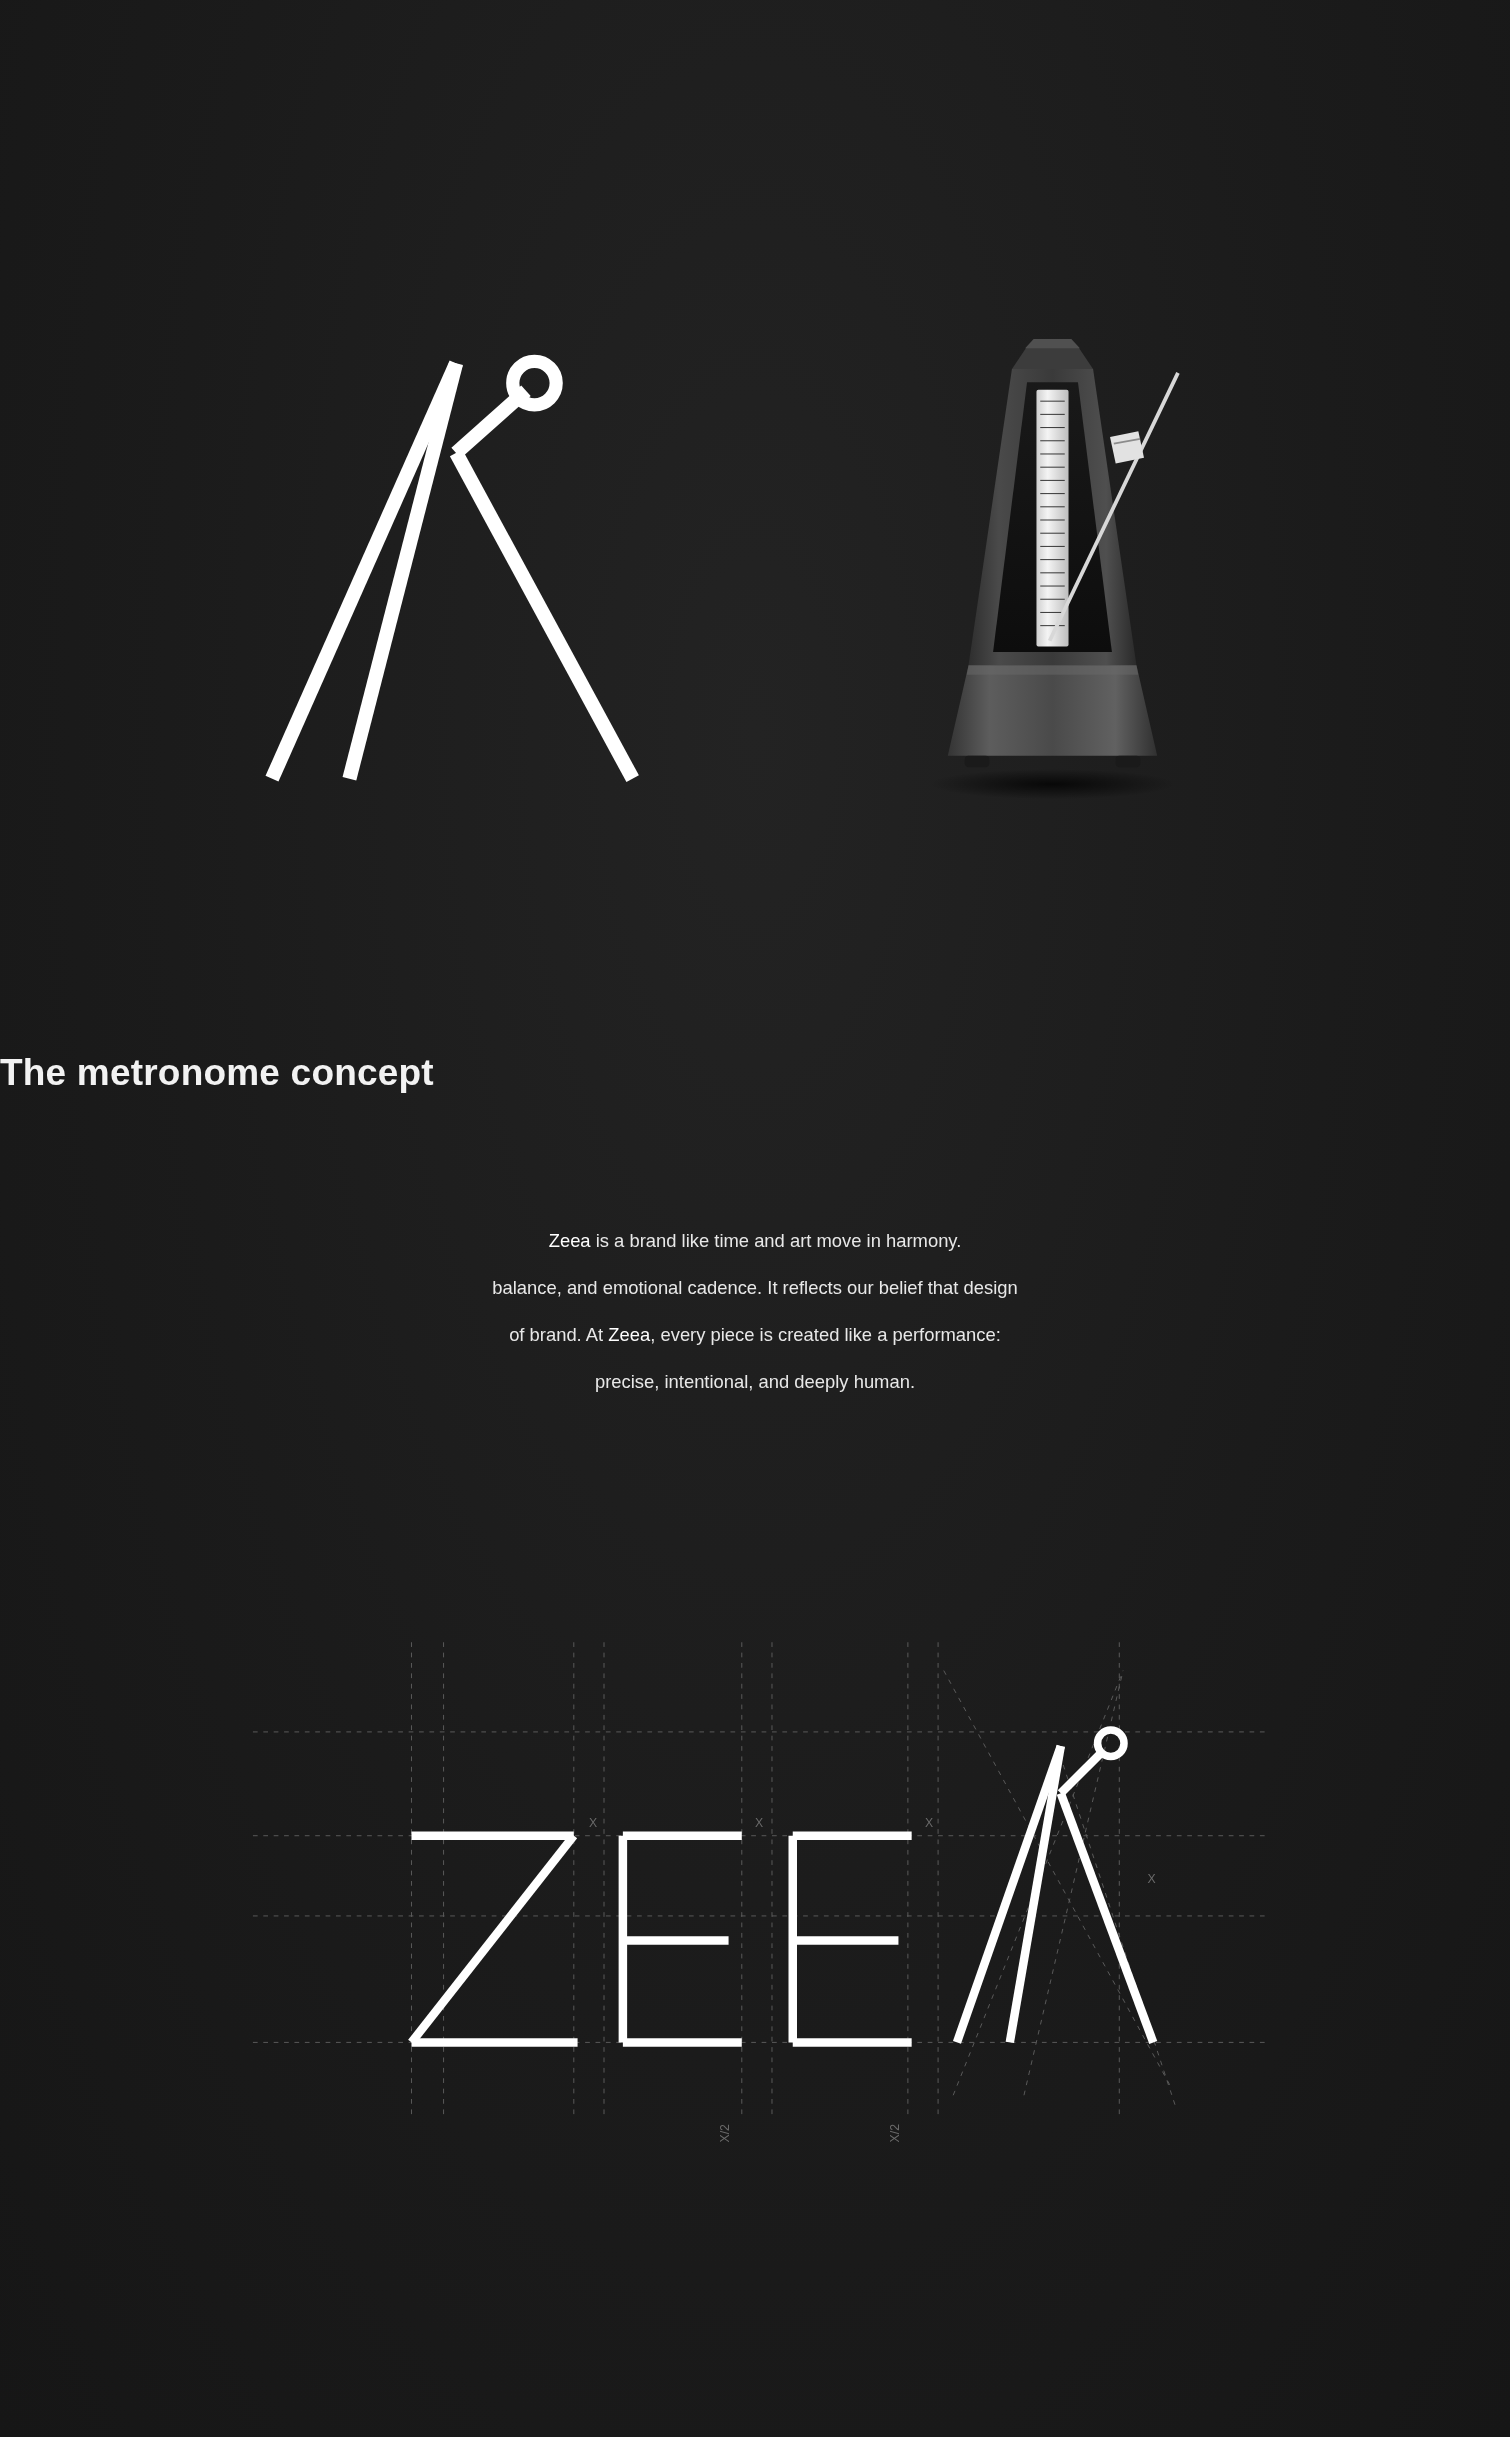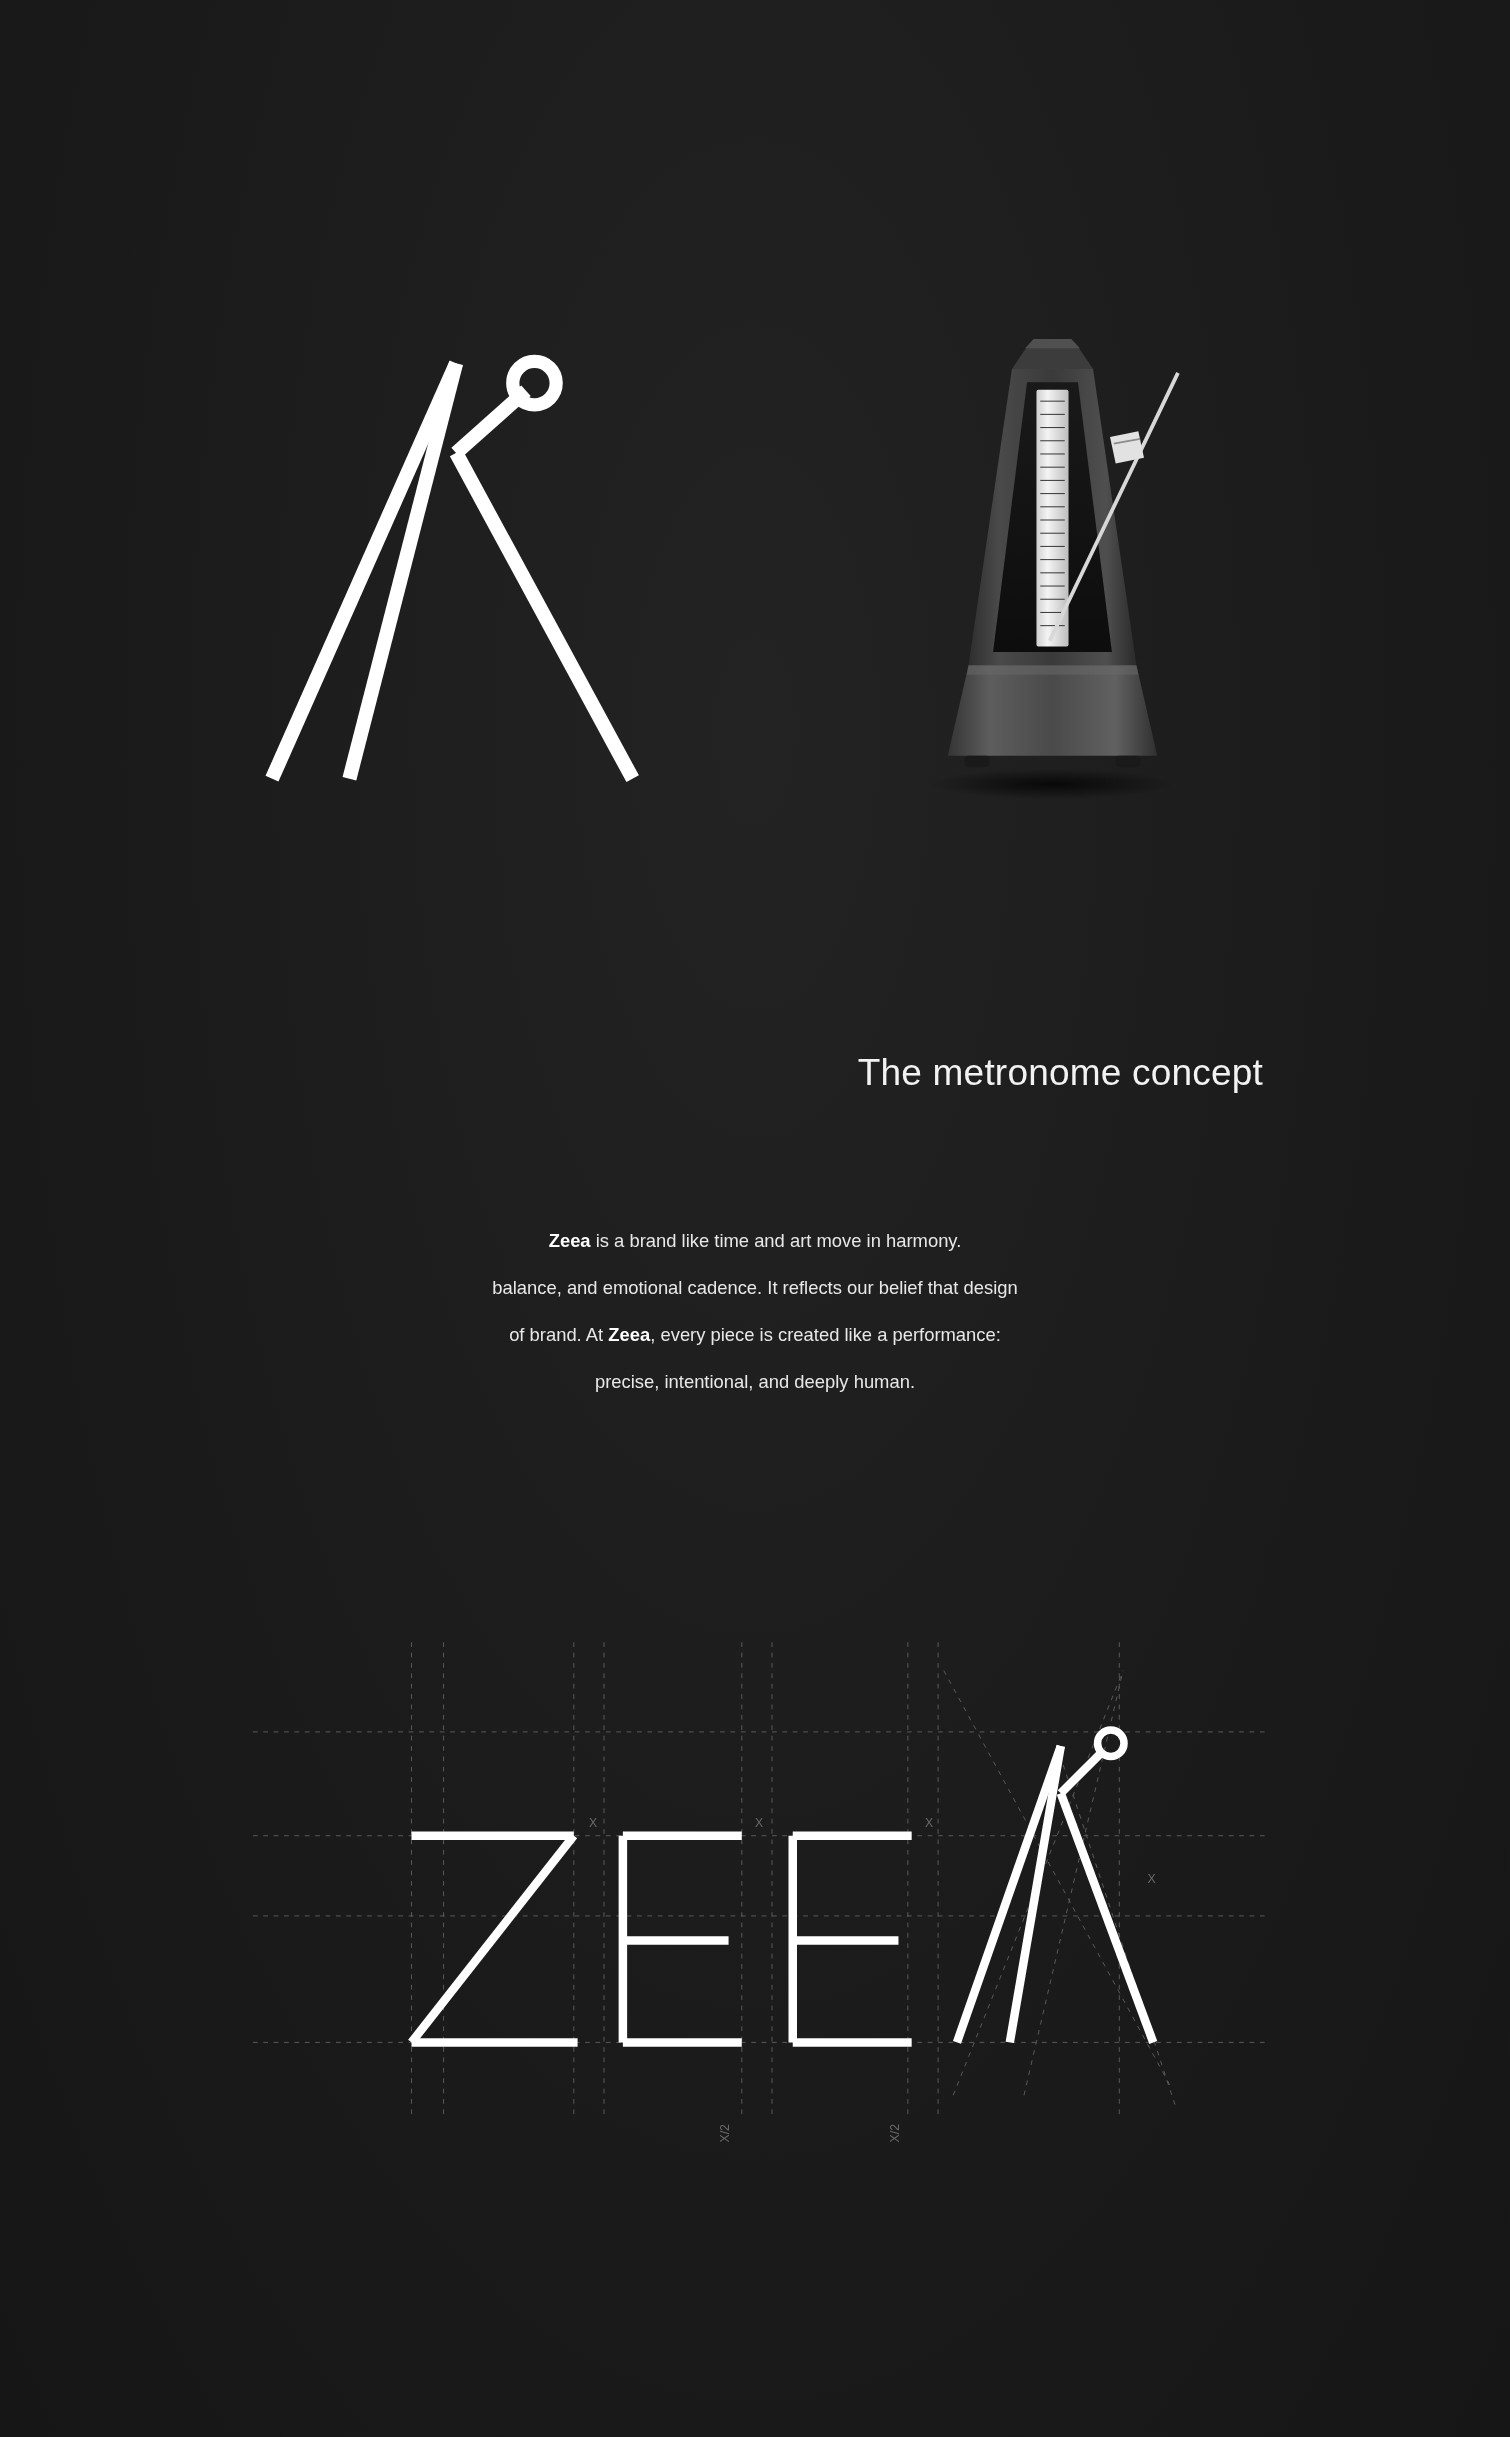--- a/index.html
+++ b/index.html
@@ -41,41 +41,41 @@
     width: 349px;
     height: 500px;
   }
 
   
   .concept-title {
     position: absolute;
     top: 1052px;
     left: 0;
     width: 1263px;
-    text-align: right;
+    text-align: left;
     font-size: 37px;
-    font-weight: 400;
+    font-weight: 700;
     letter-spacing: 0.2px;
     color: #f2f2f2;
   }
 
   
   .concept-body {
     position: absolute;
     top: 1217px;
     left: 50%;
     transform: translateX(-50%);
     width: 793px;
     text-align: center;
     font-size: 18.4px;
     line-height: 47px;
     color: #e8e8e8;
     font-weight: 400;
   }
-  .concept-body b { font-weight: 700; color: #ffffff; }
+  .concept-body b { font-weight: 400; color: #ffffff; }
 
   
   .wordmark-wrap {
     position: absolute;
     top: 1642px;
     left: 0;
     width: 1510px;
     height: 529px;
   }
   .wordmark-svg { display: block; }

